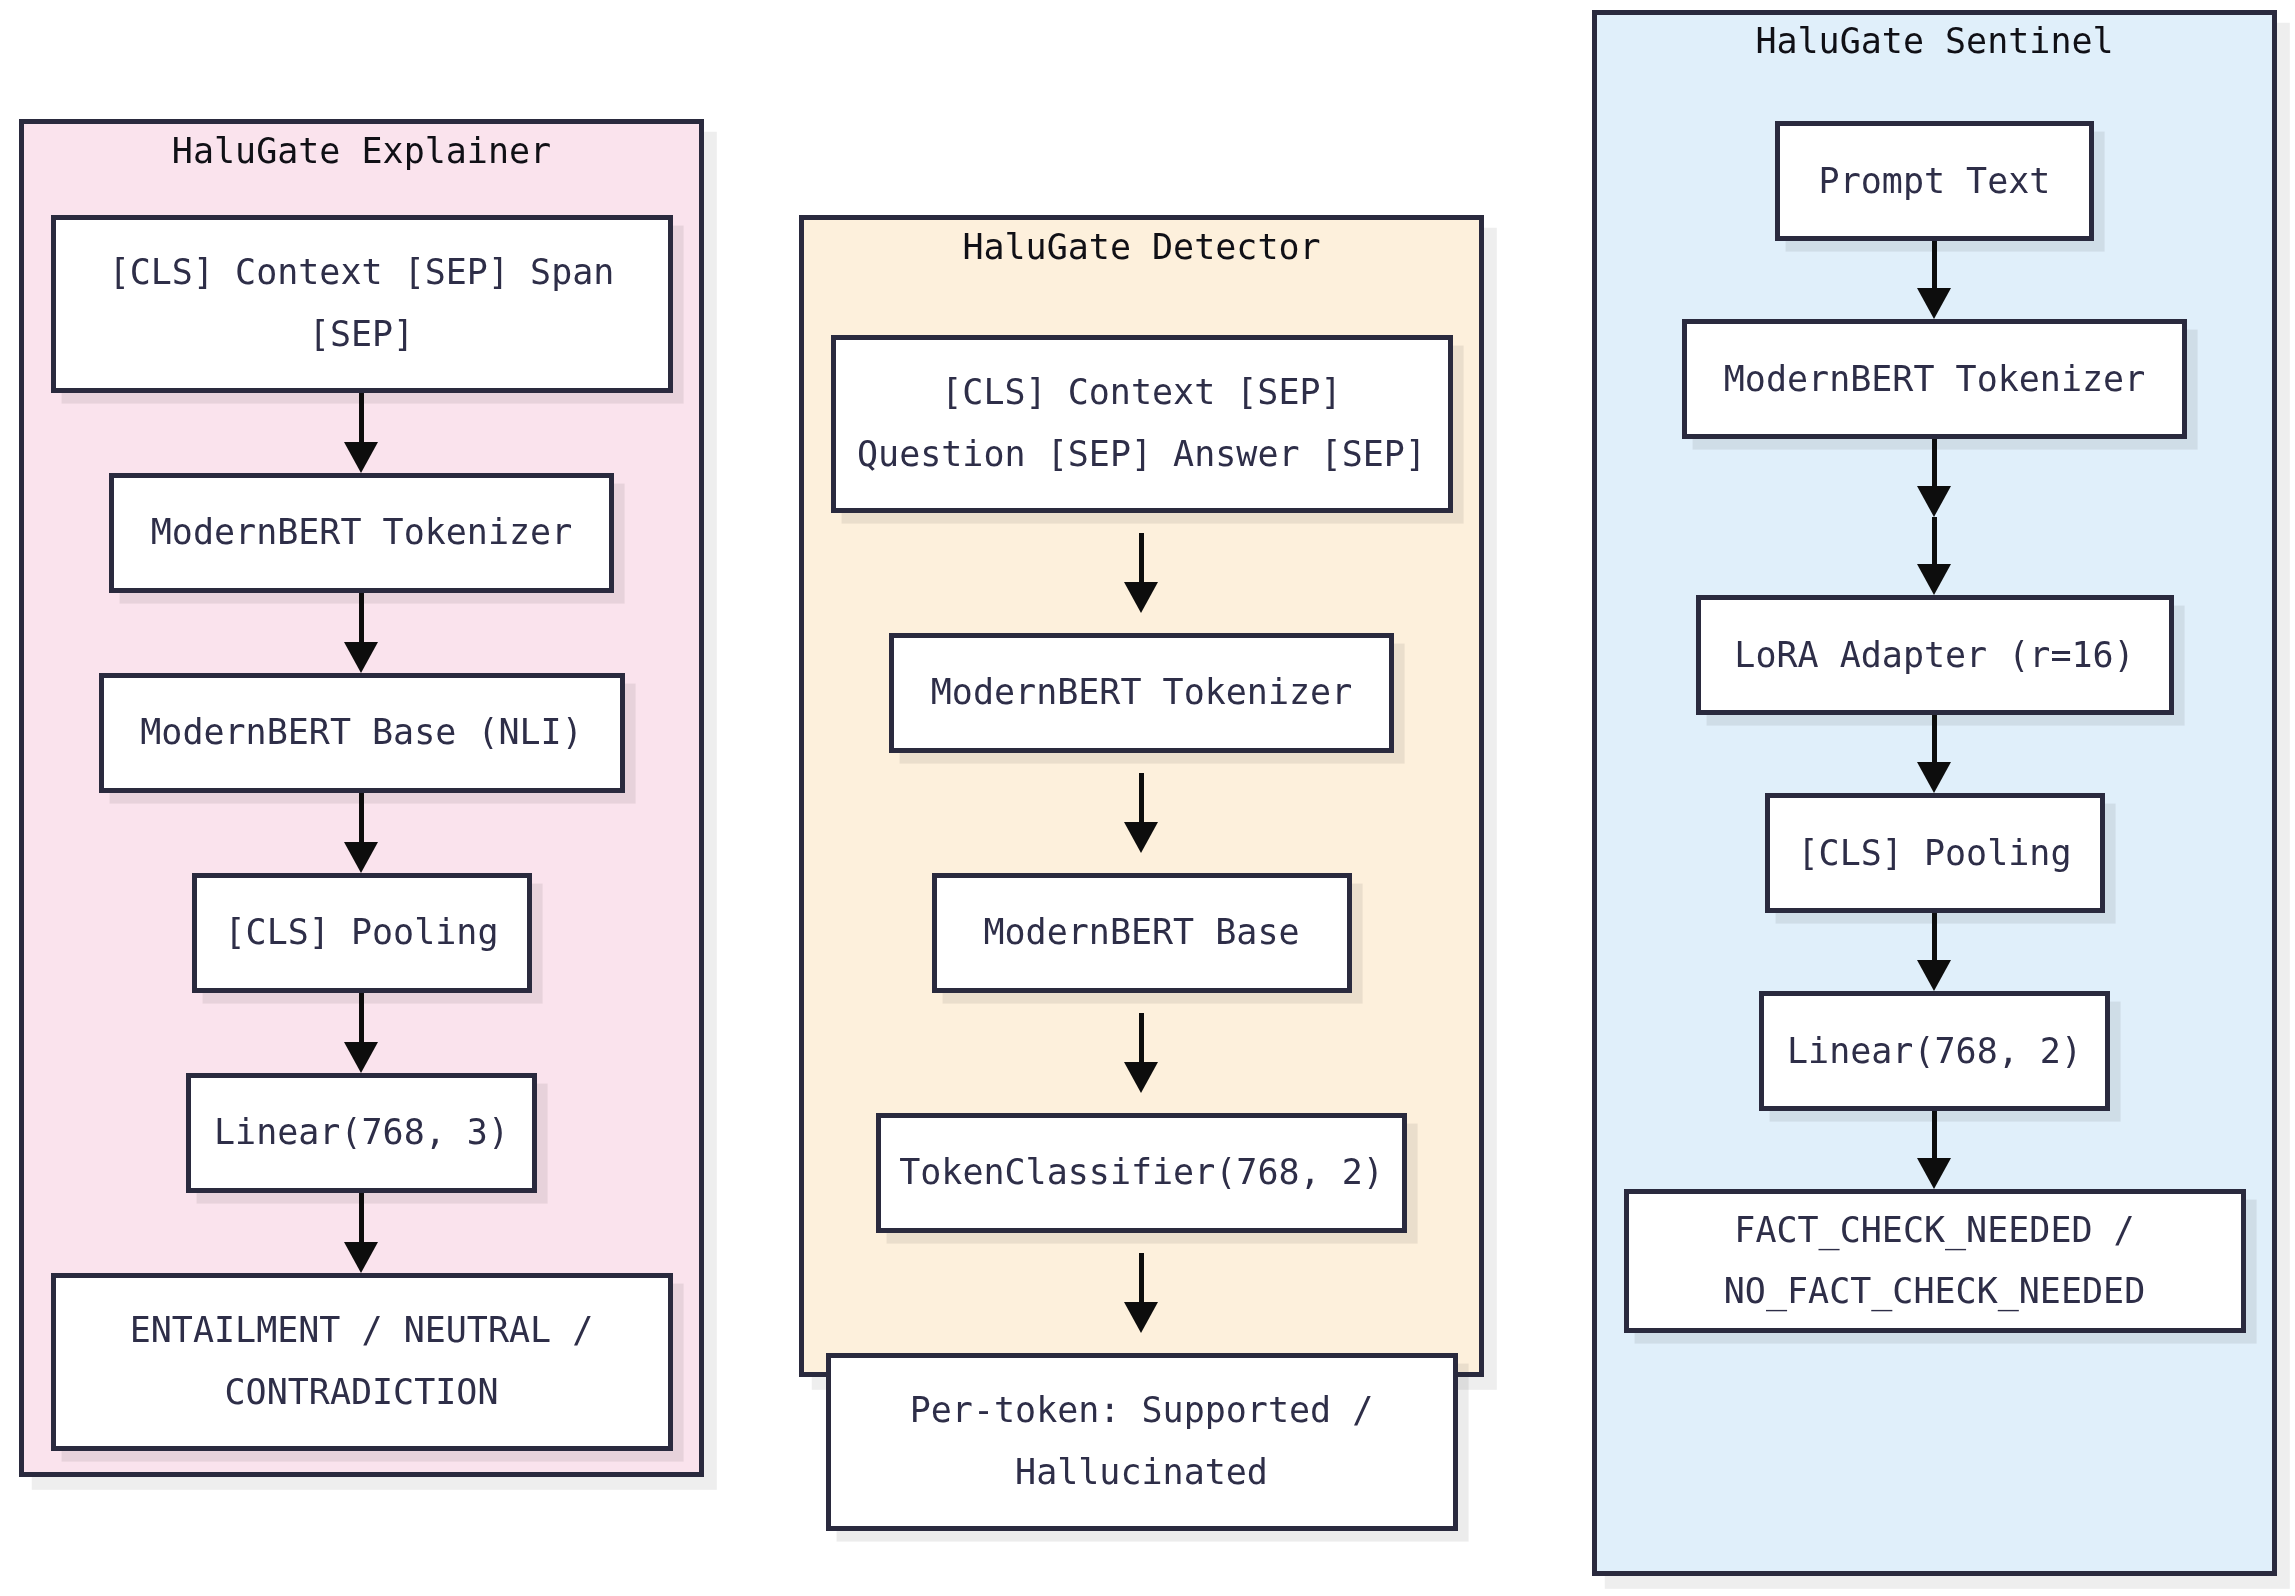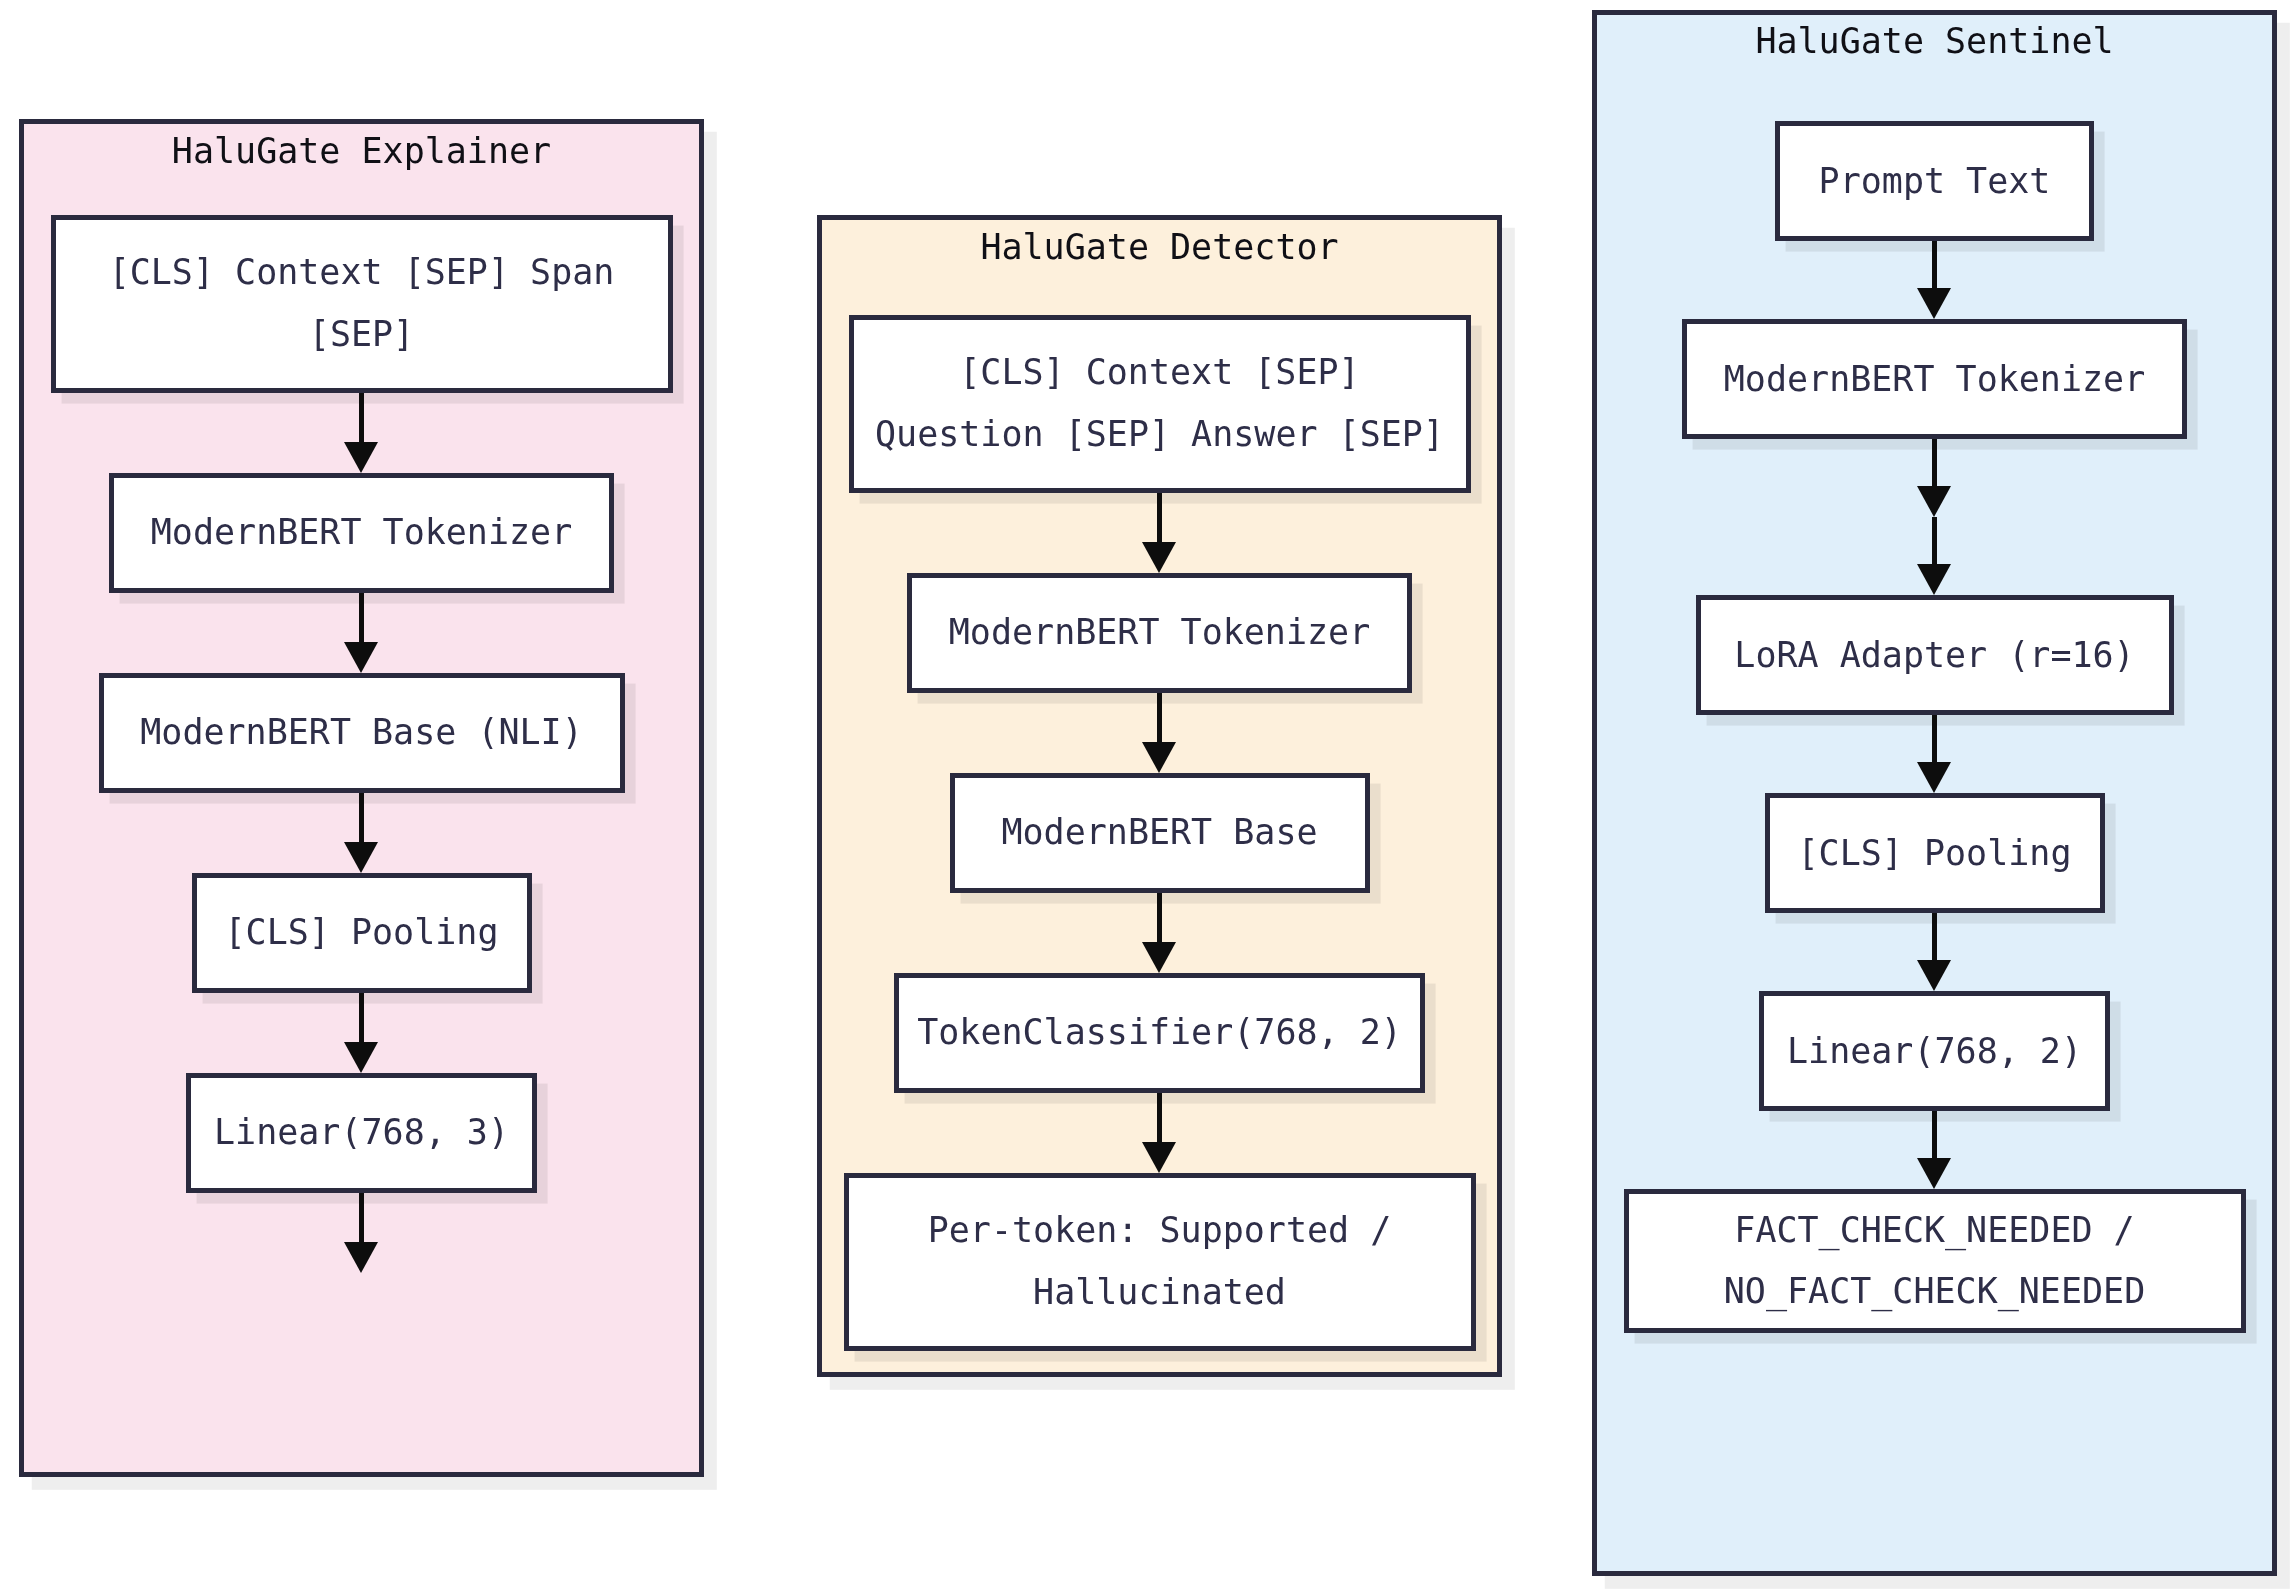--- a/index.html
+++ b/index.html
@@ -88,23 +88,25 @@
 [SEP]</div>
     <div class="arrow gap150"></div>
     <div class="node" style="width:505px; height:120px;">ModernBERT Tokenizer</div>
     <div class="arrow gap150"></div>
     <div class="node" style="width:526px; height:120px;">ModernBERT Base (NLI)</div>
     <div class="arrow gap150"></div>
     <div class="node" style="width:340px; height:120px;">[CLS] Pooling</div>
     <div class="arrow gap150"></div>
     <div class="node" style="width:351px; height:120px;">Linear(768, 3)</div>
     <div class="arrow gap150"></div>
+    <div class="node" style="width:622px; height:178px;">ENTAILMENT / NEUTRAL /
+CONTRADICTION</div>
   </section>
 
-  <section class="panel" style="left:817px; top:215px; width:685px; height:1162px; background:#fdf0dc;">
+  <section class="panel" style="left:799px; top:215px; width:685px; height:1162px; background:#fdf0dc;gap:20px;">
     <h2 class="panel-title">HaluGate Detector</h2>
     <div class="node" style="width:622px; height:178px; margin-top:50px;">[CLS] Context [SEP]
 Question [SEP] Answer [SEP]</div>
     <div class="arrow gap150"></div>
     <div class="node" style="width:505px; height:120px;">ModernBERT Tokenizer</div>
     <div class="arrow gap150"></div>
     <div class="node" style="width:420px; height:120px;">ModernBERT Base</div>
     <div class="arrow gap150"></div>
     <div class="node" style="width:531px; height:120px;">TokenClassifier(768, 2)</div>
     <div class="arrow gap150"></div>

